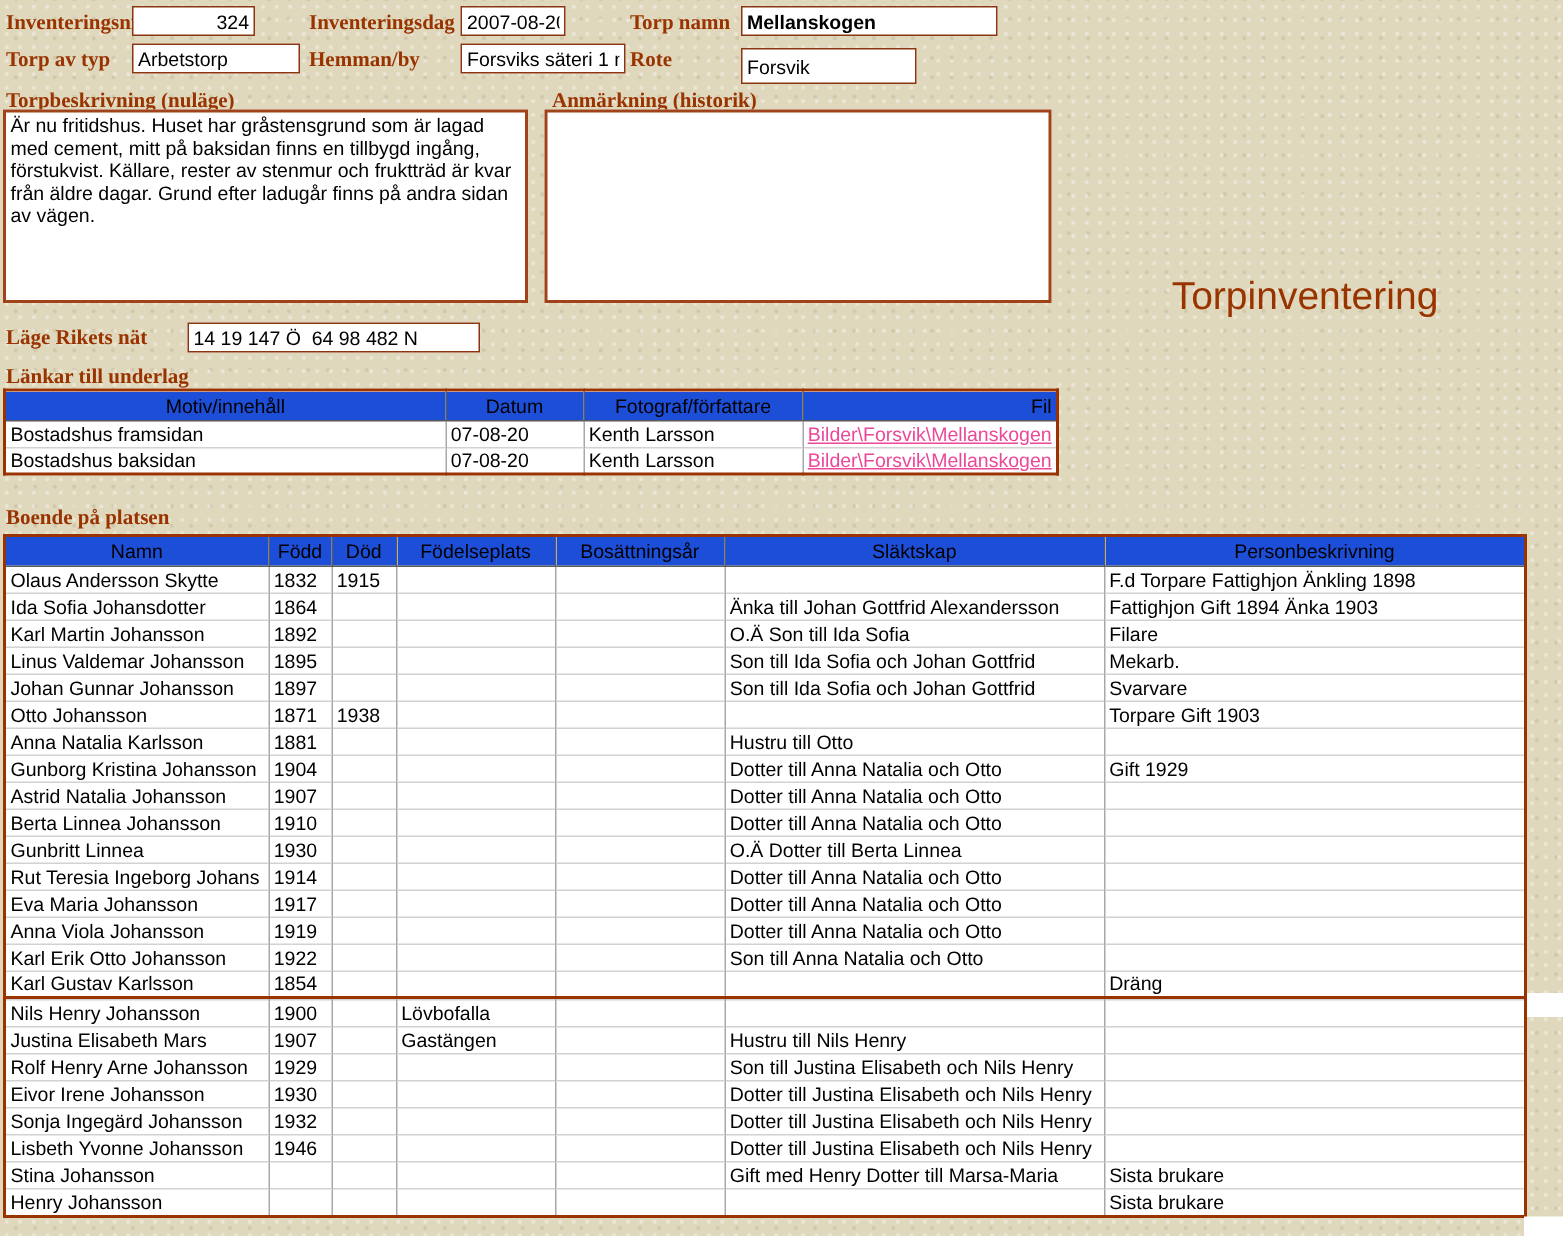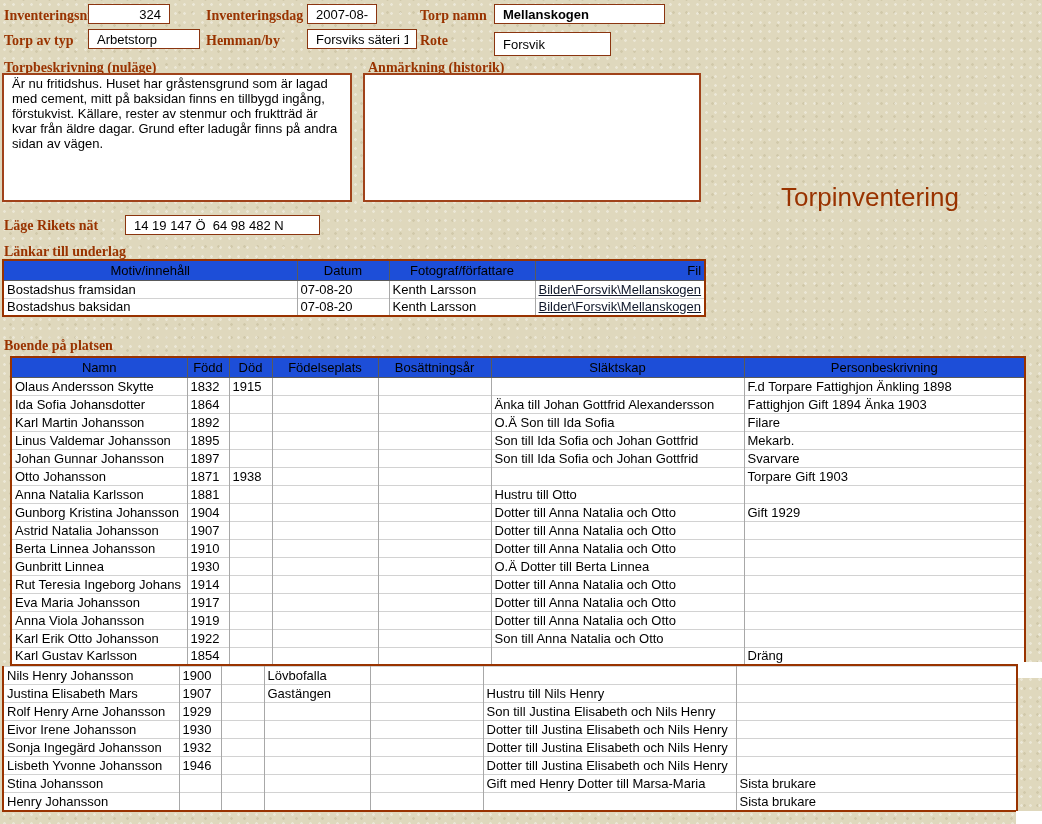--- a/index.html
+++ b/index.html
@@ -17,21 +17,21 @@
   .lbl {
     position:absolute;
     font-family:"Liberation Serif", serif;
     font-weight:bold; font-size:14px; color:#993300;
     white-space:nowrap;
   }
   .field {
     position:absolute; background:#fff;
     border:1px solid #8b3510;
     font-family:"Liberation Sans", sans-serif;
-    font-size:13px; color:#000; padding:1px 8px;
+    font-size:13px; color:#000; padding:1px 3px;
   }
   .field.right { text-align:right; }
   .field.bold { font-weight:bold; }
   textarea.field { border:2px solid #a0421a; resize:none; overflow:hidden; line-height:15px; }
   .title-block {
     position:absolute; left:705px; top:86px; width:330px;
     text-align:center; color:#993300;
     font-size:26px; font-weight:bold; line-height:30px;
   }
   .subtitle {
@@ -44,25 +44,25 @@
     background:#1d4ed8; font-weight:normal; text-align:center;
     border:1px solid #5a5a5a; height:20px; padding:0 3px;
     overflow:hidden; white-space:nowrap;
   }
   td {
     border-right:1px solid #a8a8a8; border-top:1px solid #d2d2d2;
     height:18px; padding:0 3px; overflow:hidden; white-space:nowrap;
     color:#000;
   }
   .links-table { left:2px; top:259px; border:2px solid #993300; }
-  .residents-table1 { left:10px; top:356px; border:2px solid #993300;padding-left:12px; }
+  .residents-table1 { left:2px; top:356px; border:2px solid #993300;padding-left:12px; }
   .residents-table2 { left:2px; top:666px; border:2px solid #993300; border-top-width:1px; }
   .fil-head { text-align:right; }
   .fil-cell { text-align:right; }
-  .fil-cell a { color:#0f172a; text-decoration:underline; }
+  .fil-cell a { color:#ec4899; text-decoration:underline; }
   .seam { position:absolute; background:#ffffff; }
   .seam1 { left:1018px; top:662px; width:24px; height:16px; }
   .seam2 { left:1016px; top:811px; width:26px; height:13px; }
 </style>
 </head>
 <body>
 
 <div class="page">
 
   <span class="lbl" style="left:4px; top:8px;">Inventeringsnr</span>

